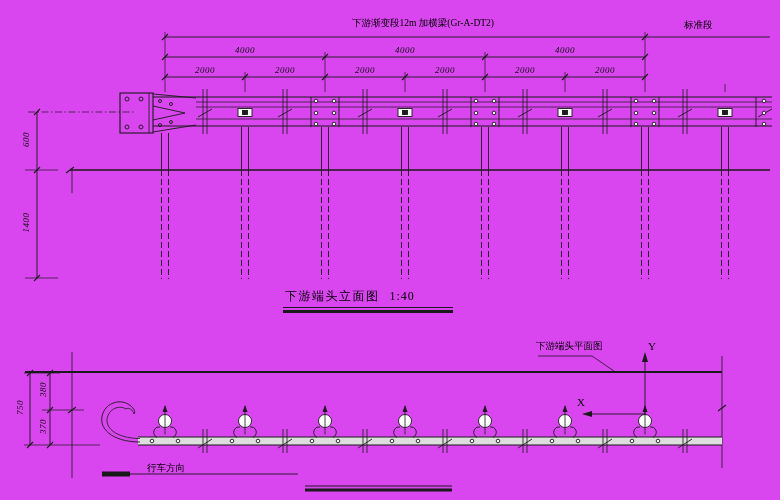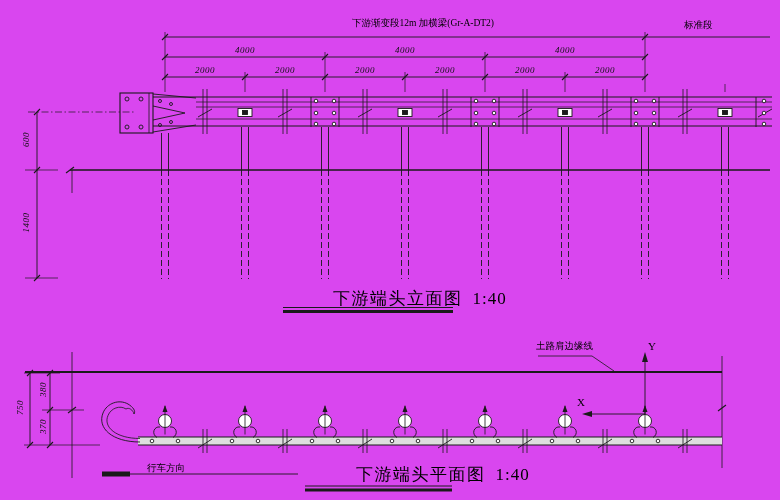--- a/index.html
+++ b/index.html
@@ -3,21 +3,21 @@
 <meta charset="utf-8">
 <style>
   html,body{margin:0;padding:0;background:#ffffff;}
   #stage{position:relative;width:780px;height:500px;background:#d946ef;overflow:hidden;
          font-family:Liberation Serif, serif;color:#000;}
   #stage svg{position:absolute;left:0;top:0;}
   .txt{position:absolute;white-space:nowrap;line-height:1;}
   .dim{font-size:9px;font-style:italic;letter-spacing:0.5px;color:#111;}
   .cjk{font-size:9.5px;color:#000;}
   .rot{transform:rotate(-90deg);transform-origin:center center;text-align:center;}
-  .ttl{font-size:17px;letter-spacing:1.5px;color:#000;margin-left:48px;}
+  .ttl{font-size:12px;letter-spacing:1.5px;color:#000;}
   .ttl .scale{letter-spacing:1px;margin-left:10px;}
   .axis{font-size:11px;color:#000;}
   .ctr{transform:translateX(-50%);text-align:right;}
   .ctr.dim{transform:translateX(-50%);}
 </style>
 </head>
 <body>
 
 <div id="stage">
 
@@ -245,23 +245,20 @@
 <div class="txt dim rot" style="left:8px;top:218px;width:36px;">1400</div>
 
 <div class="txt ttl" style="left:285px;top:290px;">
   <span>下游端头立面图</span><span class="scale">1:40</span>
 </div>
 
 <div class="txt dim rot" style="left:5px;top:403px;width:30px;">750</div>
 <div class="txt dim rot" style="left:28px;top:385px;width:30px;">380</div>
 <div class="txt dim rot" style="left:28px;top:422px;width:30px;">370</div>
 
-<div class="txt cjk" style="left:536px;top:342px;">土路肩边缘线</div>
+<div class="txt cjk" style="left:536px;top:342px;">下游端头平面图</div>
 <div class="txt axis" style="left:648px;top:341px;">Y</div>
 <div class="txt axis" style="left:577px;top:397px;">X</div>
 
 <div class="txt cjk" style="left:147px;top:464px;">行车方向</div>
 
-<div class="txt ttl" style="left:308px;top:466px;">
-  <span>下游端头平面图</span><span class="scale">1:40</span>
+
 </div>
 
-</div>
-
 </body></html>

